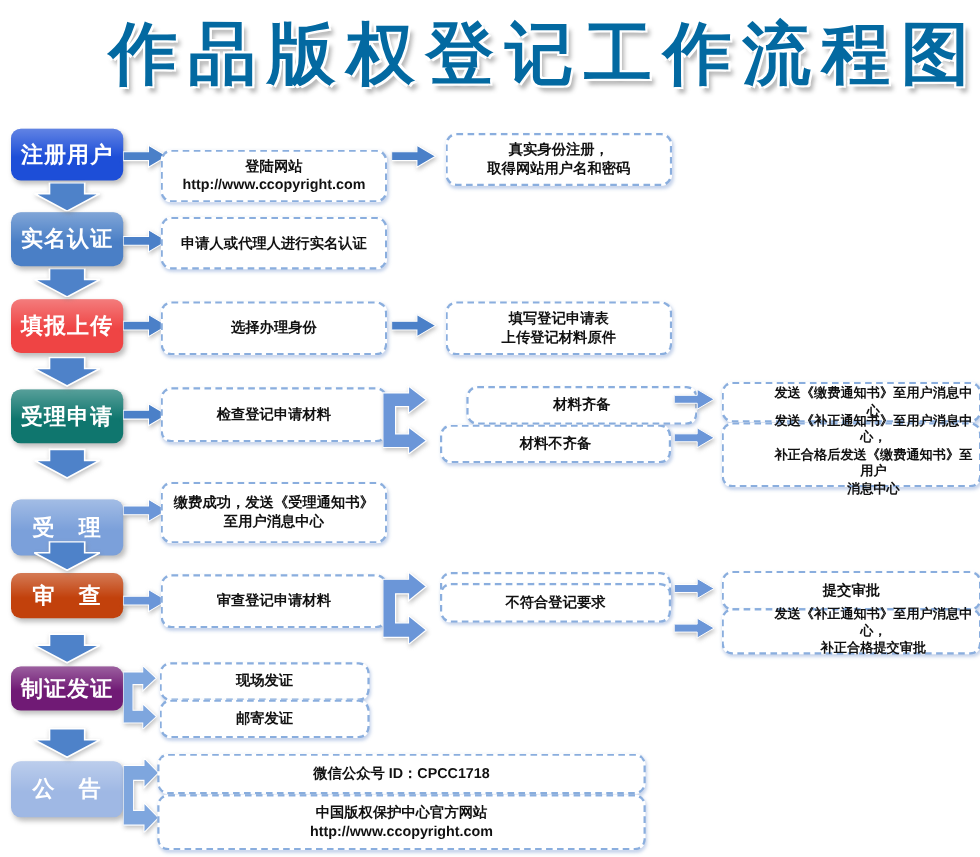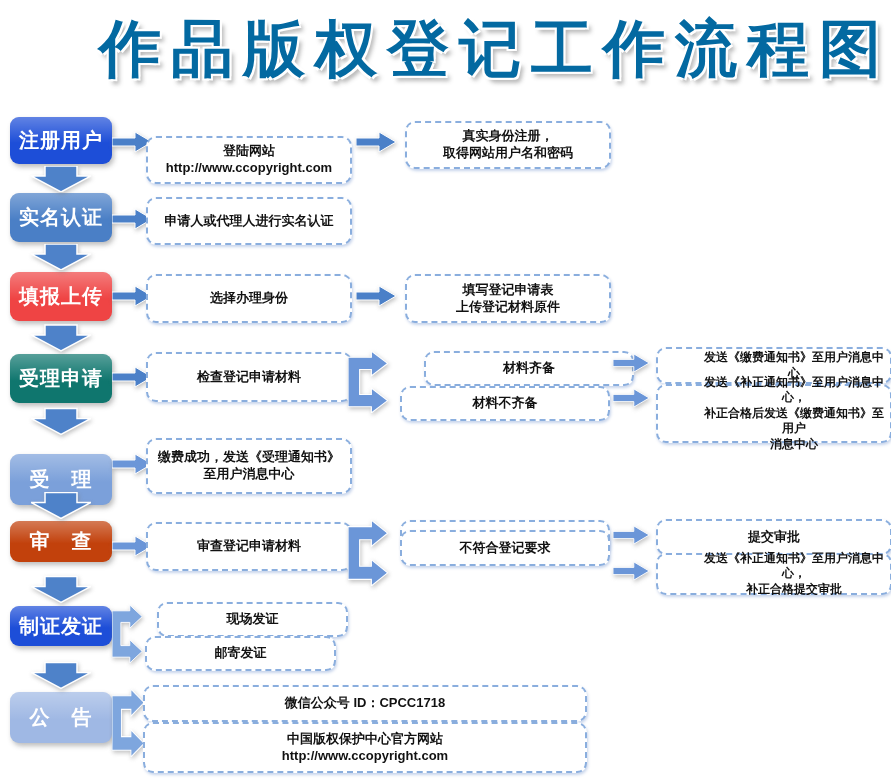--- a/index.html
+++ b/index.html
@@ -55,21 +55,21 @@
     </div>
   <div class="step" style="top: 354px; height: 49px; background-color: #0f766e;">
       <span>受理申请</span>
     </div>
   <div class="step" style="top: 439px; height: 51px; background-color: rgb(123, 160, 218); margin-top: 15px;">
       <span>受　理</span>
     </div>
   <div class="step" style="top: 521px; height: 41px; background-color: #c2410c;">
       <span>审　查</span>
     </div>
-  <div class="step" style="top: 606px; height: 40px; background-color: #1d4ed8;">
+  <div class="step" style="top: 606px; height: 40px; background-color: #701a75;">
       <span>制证发证</span>
     </div>
   <div class="step" style="top: 692px; height: 51px; background-color: rgb(159, 184, 228);">
       <span>公　告</span>
     </div>
 
   <svg class="abs darrow" style="left:31px;top:166px" width="60" height="26" viewBox="0 0 60 26">
       <path d="M14,0 H46 V10 H60 L30,26 L0,10 H14 Z" stroke="#ffffff" stroke-width="1.5" fill="#4e82c9"></path>
     </svg>
   <svg class="abs darrow" style="left:31px;top:244px" width="60" height="26" viewBox="0 0 60 26">
@@ -190,21 +190,21 @@
       <span class="dtext">提交审批</span>
     </div>
   <div class="dbox" style="left:656px;top:553px;width:232px;height:38px">
       <span class="dtext sm">发送《补正通知书》至用户消息中心，
 补正合格提交审批</span>
     </div>
 
   <svg class="abs fork" style="left:112px;top:605px" width="32" height="58" viewBox="0 0 36 60" preserveAspectRatio="none">
       <path d="M0,6 H20 V0 L34,12 L20,24 V18 H10 V42 H20 V36 L34,48 L20,60 V54 H0 Z" stroke="#ffffff" stroke-width="1" fill="#7ea6de"></path>
     </svg>
-  <div class="dbox" style="left:157px;top:602px;width:187px;height:31px">
+  <div class="dbox" style="left:145px;top:602px;width:187px;height:31px">
       <span class="dtext">现场发证</span>
     </div>
   <div class="dbox" style="left:145px;top:636px;width:187px;height:31px">
       <span class="dtext">邮寄发证</span>
     </div>
 
   <svg class="abs fork" style="left:112px;top:689px" width="34" height="68" viewBox="0 0 36 60" preserveAspectRatio="none">
       <path d="M0,6 H20 V0 L34,12 L20,24 V18 H10 V42 H20 V36 L34,48 L20,60 V54 H0 Z" stroke="#ffffff" stroke-width="1" fill="#7ea6de"></path>
     </svg>
   <div class="dbox" style="left:143px;top:685px;width:440px;height:33px">

